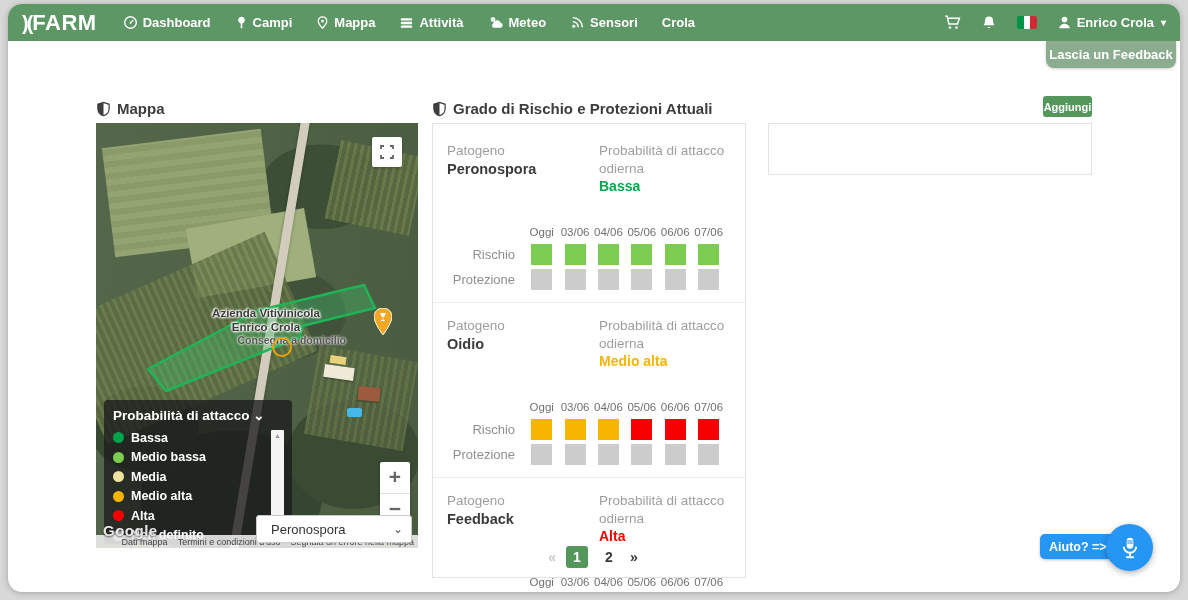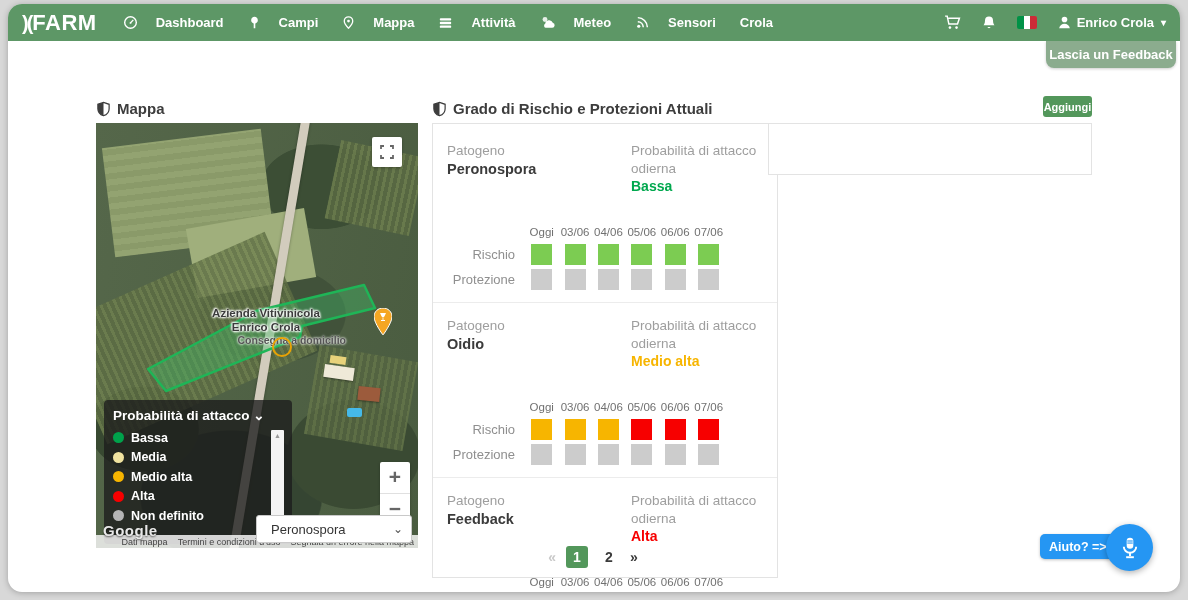--- a/index.html
+++ b/index.html
@@ -8,21 +8,21 @@
   .card { position:absolute; left:8px; top:4px; width:1172px; height:588px; background:#fff;
           border-radius:14px; overflow:visible; box-shadow:0 1px 6px rgba(0,0,0,.25); }
   .card-clip { position:absolute; inset:0; border-radius:14px; overflow:hidden; }
 
   
   .navbar { position:absolute; left:0; top:0; width:100%; height:37px; background:#5d9766;
             display:flex; align-items:center; padding:0 14px; color:#fff; z-index:30; }
   .logo { display:flex; align-items:baseline; font-weight:bold; font-size:22px; letter-spacing:.5px; cursor:pointer; margin-right:26px; }
   .logo .mark { font-weight:bold; font-size:20px; margin-right:1px; letter-spacing:-2px; }
   .nav-items { display:flex; align-items:center; gap:24px; flex:1; }
-  .nav-item { display:flex; align-items:center; gap:18px; font-size:13px; font-weight:bold; cursor:pointer; white-space:nowrap; }
+  .nav-item { display:flex; align-items:center; gap:5px; font-size:13px; font-weight:bold; cursor:pointer; white-space:nowrap; }
   .nav-item svg { display:block; }
   .nav-right { display:flex; align-items:center; gap:20px; }
   .icon-btn { display:flex; align-items:center; cursor:pointer; }
   .flag { width:20px; height:13px; border-radius:2px;
           background:linear-gradient(90deg,#009246 0 33%,#ffffff 33% 66%,#ce2b37 66% 100%); }
   .user-menu { display:flex; align-items:center; gap:5px; font-size:13px; font-weight:bold; cursor:pointer; }
   .caret { font-size:10px; margin-left:2px; }
 
   .feedback-btn { position:absolute; left:1038px; top:37px; width:130px; height:27px; z-index:29;
                   background:#8bac8e; color:#fff; font-size:13px; font-weight:bold;
@@ -90,21 +90,21 @@
   .attribution { position:absolute; left:0; bottom:0; width:100%; height:13px; z-index:9;
                  background:rgba(245,245,245,.85); display:flex; align-items:center; justify-content:flex-end;
                  gap:10px; padding:0 4px; font-size:9px; color:#444; white-space:nowrap; }
   .map-select-wrap { position:absolute; left:160px; top:392px; width:156px; height:28px; z-index:11; }
   .map-select { width:100%; height:100%; font-size:13px; color:#333; padding:0 10px 0 14px;
                 border:1px solid #c9c9c9; border-radius:3px; background:#fff;
                 font-family:"Liberation Sans", sans-serif; appearance:none; -webkit-appearance:none; }
   .select-chevron { position:absolute; right:9px; top:7px; font-size:12px; color:#555; pointer-events:none; }
 
   
-  .risk-panel { position:absolute; left:424px; top:119px; width:346px; height:455px;
+  .risk-panel { position:absolute; left:424px; top:119px; width:314px; height:455px;
                 border:1px solid #e3e3e3; background:#fff; padding:4px 0; }
   .pathogen { padding:14px 14px 10px 14px; border-bottom:1px solid #ececec; }
   .pathogen:last-of-type { border-bottom:none; }
   .p-head { display:flex; justify-content:space-between; margin-bottom:8px; }
   .p-left .lbl, .p-right .lbl { font-size:13.5px; color:#9e9e9e; line-height:1.3; }
   .p-left .name { font-size:14.5px; font-weight:bold; color:#3b3b3b; line-height:1.3; }
   .p-right { width:132px; }
   .p-right .value { font-size:14px; font-weight:bold; line-height:1.35; }
   .grid { display:grid; grid-template-columns:78px repeat(6, 33.4px); grid-auto-rows:auto; align-items:center; }
   .grid .date { font-size:11.5px; color:#707070; text-align:center; padding-bottom:4px;margin-top:22px; }
@@ -293,20 +293,24 @@
           <div class="legend-title">
             <span>Probabilità di attacco</span>
             <span>⌄</span>
           </div>
           <div id="legendItems">
               <div class="legend-item">
                 <span class="legend-dot" style="background: rgb(0, 162, 75);"></span>
                 <span>Bassa</span>
               </div>
               <div class="legend-item">
+                <span class="legend-dot" style="background: rgb(124, 204, 82);"></span>
+                <span>Medio bassa</span>
+              </div>
+              <div class="legend-item">
                 <span class="legend-dot" style="background: rgb(240, 227, 160);"></span>
                 <span>Media</span>
               </div>
               <div class="legend-item">
                 <span class="legend-dot" style="background: rgb(247, 181, 0);"></span>
                 <span>Medio alta</span>
               </div>
               <div class="legend-item">
                 <span class="legend-dot" style="background: rgb(247, 0, 0);"></span>
                 <span>Alta</span>

